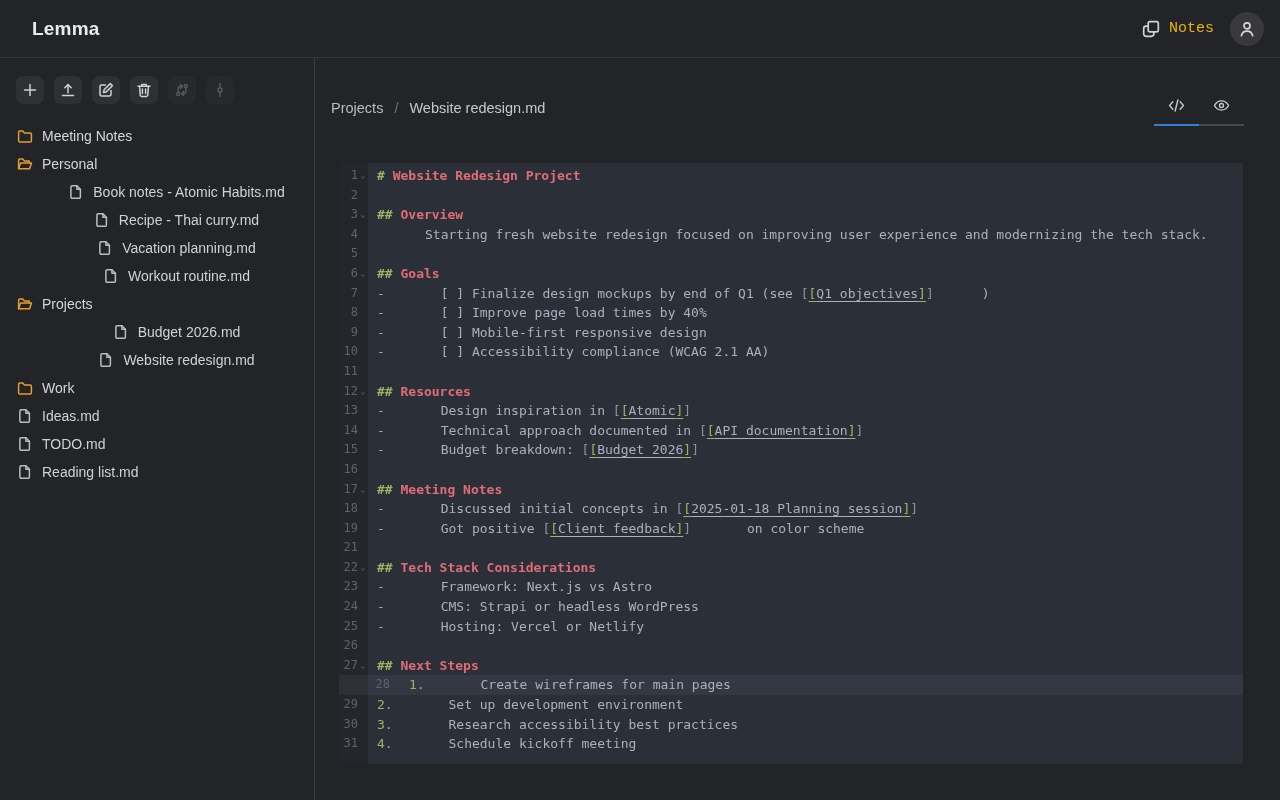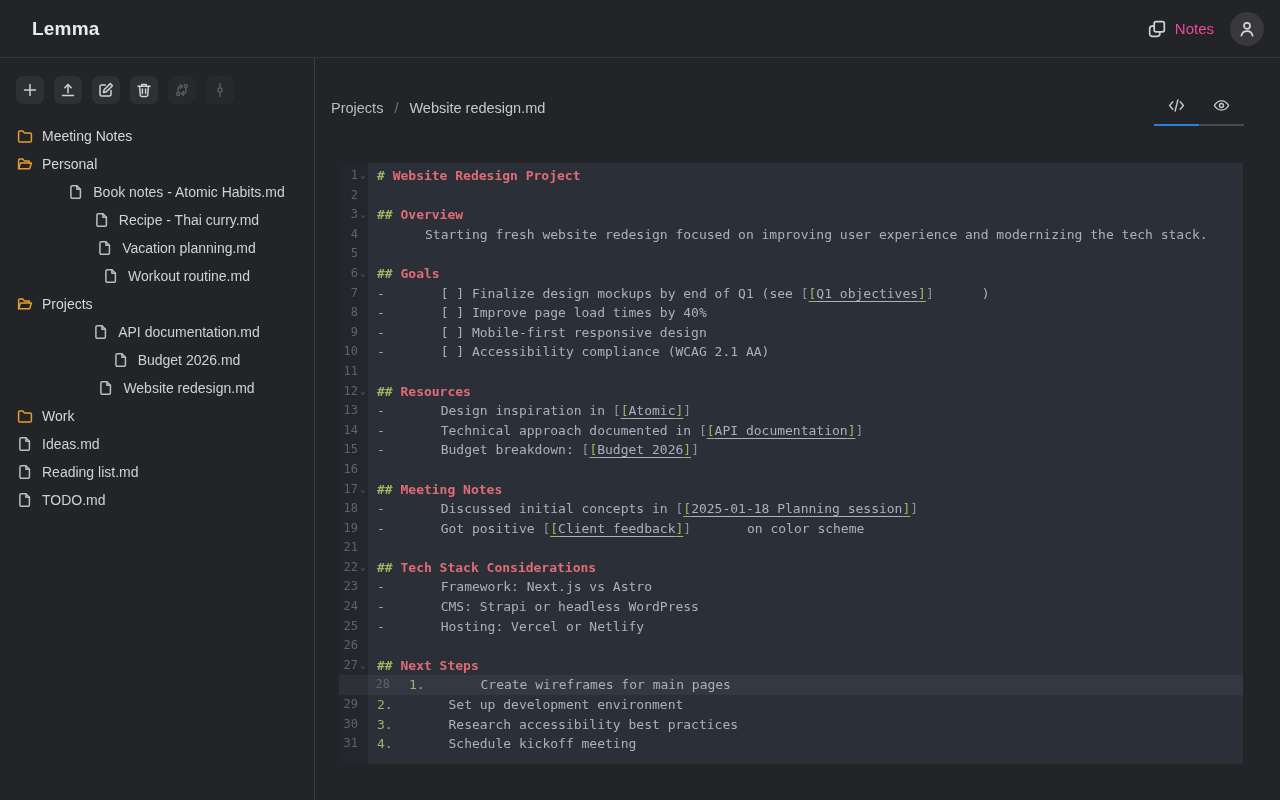--- a/index.html
+++ b/index.html
@@ -14,21 +14,21 @@
   .topbar {
     height:58px; display:flex; align-items:center;
     padding:0 16px 0 32px;
     border-bottom:1px solid #343539;
     background:#232428;
   }
   .app-title { font-size:19px; font-weight:bold; color:#e9eaec; letter-spacing:.2px; }
   .topbar-right { margin-left:auto; display:flex; align-items:center; gap:16px; }
   .notes-btn {
     display:flex; align-items:center; gap:9px; background:none; border:none;
-    color:#ec4899; font-size:15px; font-family:Liberation Sans, sans-serif; cursor:pointer;
+    color:#eab308; font-size:15px; font-family:Liberation Mono, monospace; cursor:pointer;
   }
   .notes-btn svg { stroke:#cfd1d4; }
   .avatar-btn {
     width:34px; height:34px; border-radius:50%; border:none; cursor:pointer;
     background:#39393d; display:flex; align-items:center; justify-content:center;
   }
   
   .shell { display:flex; height:742px; }
   .sidebar { width:315px; border-right:1px solid #3a3b3f; padding-top:18px; flex-shrink:0; }
   .sb-toolbar { display:flex; gap:10px; padding:0 16px; margin-bottom:18px; }
@@ -227,29 +227,20 @@
           </span>
           <span class="tlabel">Projects</span>
         </div>
         <div class="tree-row depth1">
           <span class="ticon">
             <svg width="16" height="16" viewBox="0 0 16 16" fill="none" stroke="#b9bcc1" stroke-width="1.5" stroke-linecap="round" stroke-linejoin="round">
               <path d="M4.3 1.7h4.6l3.5 3.6v7.6a1.4 1.4 0 0 1-1.4 1.4H4.3a1.4 1.4 0 0 1-1.4-1.4V3.1a1.4 1.4 0 0 1 1.4-1.4z"></path>
               <path d="M8.9 1.7v3.6h3.5"></path>
             </svg>
           </span>
-          <span class="tlabel">API documentation.md</span>
-        </div>
-        <div class="tree-row depth1">
-          <span class="ticon">
-            <svg width="16" height="16" viewBox="0 0 16 16" fill="none" stroke="#b9bcc1" stroke-width="1.5" stroke-linecap="round" stroke-linejoin="round">
-              <path d="M4.3 1.7h4.6l3.5 3.6v7.6a1.4 1.4 0 0 1-1.4 1.4H4.3a1.4 1.4 0 0 1-1.4-1.4V3.1a1.4 1.4 0 0 1 1.4-1.4z"></path>
-              <path d="M8.9 1.7v3.6h3.5"></path>
-            </svg>
-          </span>
           <span class="tlabel">Budget 2026.md</span>
         </div>
         <div class="tree-row depth1">
           <span class="ticon">
             <svg width="16" height="16" viewBox="0 0 16 16" fill="none" stroke="#b9bcc1" stroke-width="1.5" stroke-linecap="round" stroke-linejoin="round">
               <path d="M4.3 1.7h4.6l3.5 3.6v7.6a1.4 1.4 0 0 1-1.4 1.4H4.3a1.4 1.4 0 0 1-1.4-1.4V3.1a1.4 1.4 0 0 1 1.4-1.4z"></path>
               <path d="M8.9 1.7v3.6h3.5"></path>
             </svg>
           </span>
           <span class="tlabel">Website redesign.md</span>
@@ -271,30 +262,30 @@
           </span>
           <span class="tlabel">Ideas.md</span>
         </div>
         <div class="tree-row">
           <span class="ticon">
             <svg width="16" height="16" viewBox="0 0 16 16" fill="none" stroke="#b9bcc1" stroke-width="1.5" stroke-linecap="round" stroke-linejoin="round">
               <path d="M4.3 1.7h4.6l3.5 3.6v7.6a1.4 1.4 0 0 1-1.4 1.4H4.3a1.4 1.4 0 0 1-1.4-1.4V3.1a1.4 1.4 0 0 1 1.4-1.4z"></path>
               <path d="M8.9 1.7v3.6h3.5"></path>
             </svg>
           </span>
+          <span class="tlabel">TODO.md</span>
+        </div>
+        <div class="tree-row">
+          <span class="ticon">
+            <svg width="16" height="16" viewBox="0 0 16 16" fill="none" stroke="#b9bcc1" stroke-width="1.5" stroke-linecap="round" stroke-linejoin="round">
+              <path d="M4.3 1.7h4.6l3.5 3.6v7.6a1.4 1.4 0 0 1-1.4 1.4H4.3a1.4 1.4 0 0 1-1.4-1.4V3.1a1.4 1.4 0 0 1 1.4-1.4z"></path>
+              <path d="M8.9 1.7v3.6h3.5"></path>
+            </svg>
+          </span>
           <span class="tlabel">Reading list.md</span>
-        </div>
-        <div class="tree-row">
-          <span class="ticon">
-            <svg width="16" height="16" viewBox="0 0 16 16" fill="none" stroke="#b9bcc1" stroke-width="1.5" stroke-linecap="round" stroke-linejoin="round">
-              <path d="M4.3 1.7h4.6l3.5 3.6v7.6a1.4 1.4 0 0 1-1.4 1.4H4.3a1.4 1.4 0 0 1-1.4-1.4V3.1a1.4 1.4 0 0 1 1.4-1.4z"></path>
-              <path d="M8.9 1.7v3.6h3.5"></path>
-            </svg>
-          </span>
-          <span class="tlabel">TODO.md</span>
         </div>
       </nav>
   </aside>
 
   <main class="main">
     <div class="main-header">
       <div class="breadcrumb">
         <span class="crumb-folder">Projects</span>
         <span class="sep">/</span>
         <span class="crumb-file">Website redesign.md</span>

